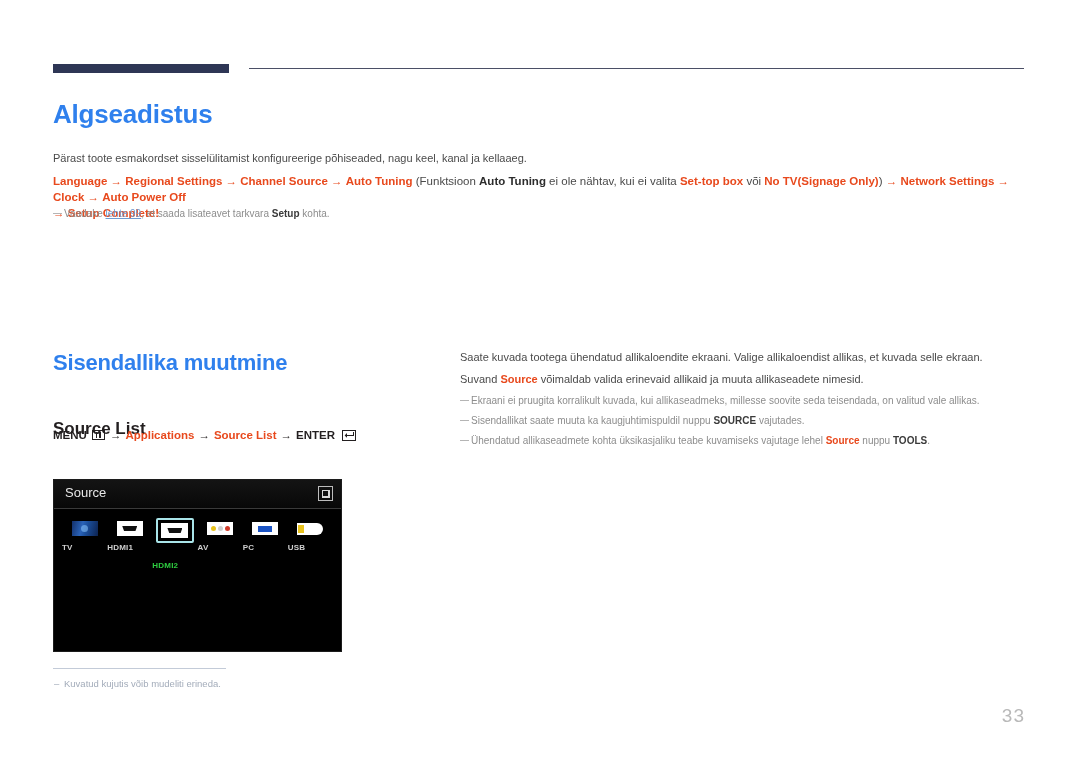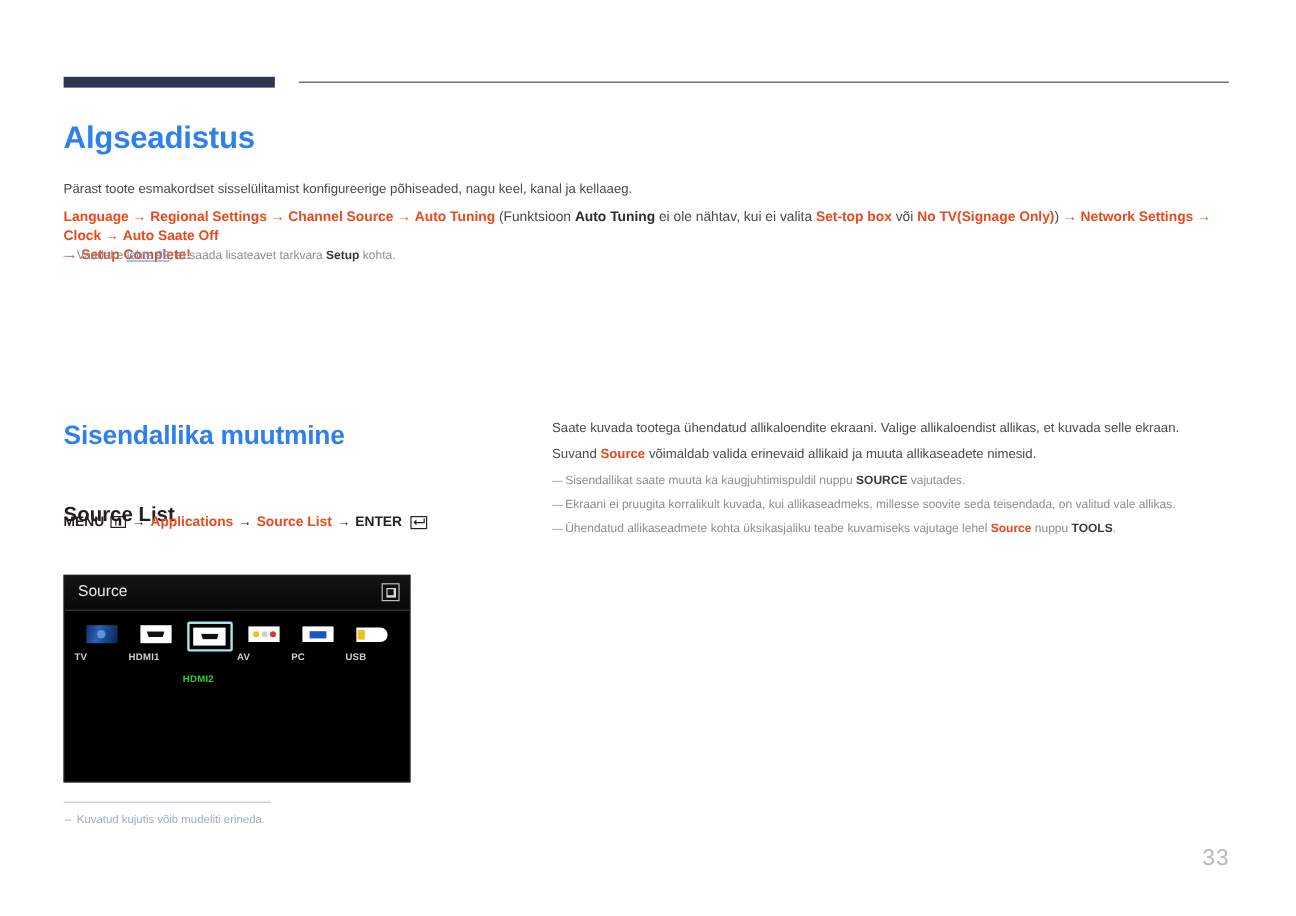--- a/index.html
+++ b/index.html
@@ -384,21 +384,21 @@
   <span class="plain" style="font-weight:bold;color:#2d2d2d">Auto Tuning</span>
   <span class="plain">ei ole nähtav, kui ei valita</span>
   <span class="o">Set-top box</span>
   <span class="plain">või</span>
   <span class="o">No TV(Signage Only)</span><span class="plain">)</span>
   <span class="arrow">→</span>
   <span class="o">Network Settings</span>
   <span class="arrow">→</span>
   <span class="o">Clock</span>
   <span class="arrow">→</span>
-  <span class="o">Auto Saate Off</span>
+  <span class="o">Auto Power Off</span>
   <br>
   <span class="arrow">→</span>
   <span class="o">Setup Complete!</span>
 </div>
 
 <div class="note" id="note-setup">
   <span>Vaadake</span>
   <span class="lnk">lehte 99</span><span>, et saada lisateavet tarkvara</span>
   <b>Setup</b>
   <span>kohta.</span>
@@ -496,27 +496,27 @@
 <div class="right-col">
 
   <div class="rc-para">Saate kuvada tootega ühendatud allikaloendite ekraani. Valige allikaloendist allikas, et kuvada selle ekraan.</div>
 
   <div class="rc-para">
     <span>Suvand</span>
     <span class="ob">Source</span>
     <span>võimaldab valida erinevaid allikaid ja muuta allikaseadete nimesid.</span>
   </div>
 
+  <div class="rc-note">Ekraani ei pruugita korralikult kuvada, kui allikaseadmeks, millesse soovite seda teisendada, on valitud vale allikas.</div>
+
   <div class="rc-note">
     <span>Sisendallikat saate muuta ka kaugjuhtimispuldil nuppu</span>
     <b>SOURCE</b>
     <span>vajutades.</span>
   </div>
-
-  <div class="rc-note">Ekraani ei pruugita korralikult kuvada, kui allikaseadmeks, millesse soovite seda teisendada, on valitud vale allikas.</div>
 
   <div class="rc-note">
     <span>Ühendatud allikaseadmete kohta üksikasjaliku teabe kuvamiseks vajutage lehel</span>
     <span class="ob">Source</span>
     <span>nuppu</span>
     <b>TOOLS</b><span>.</span>
   </div>
 
 
 </div>

